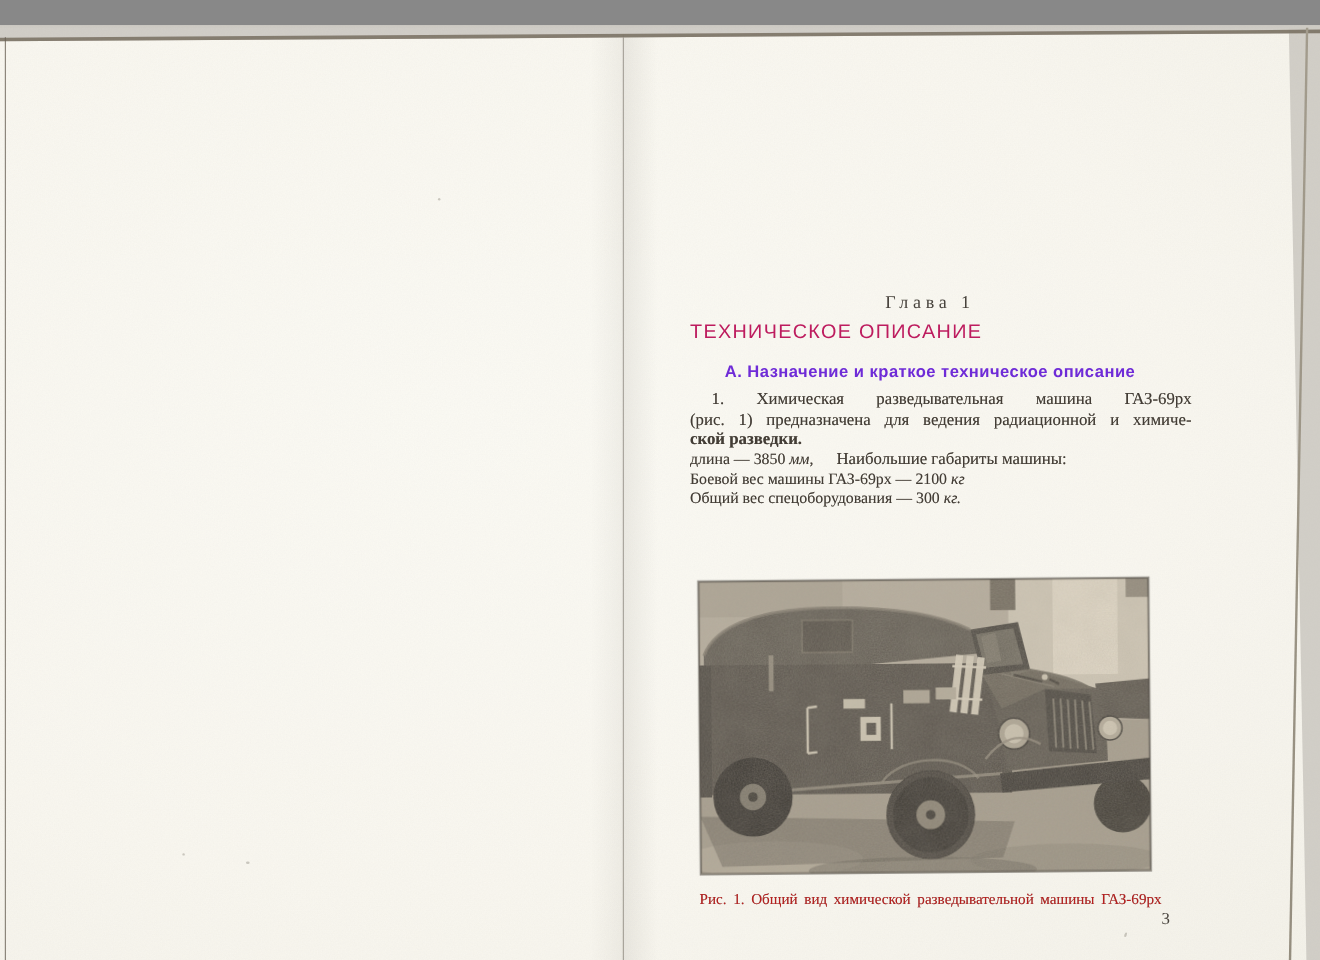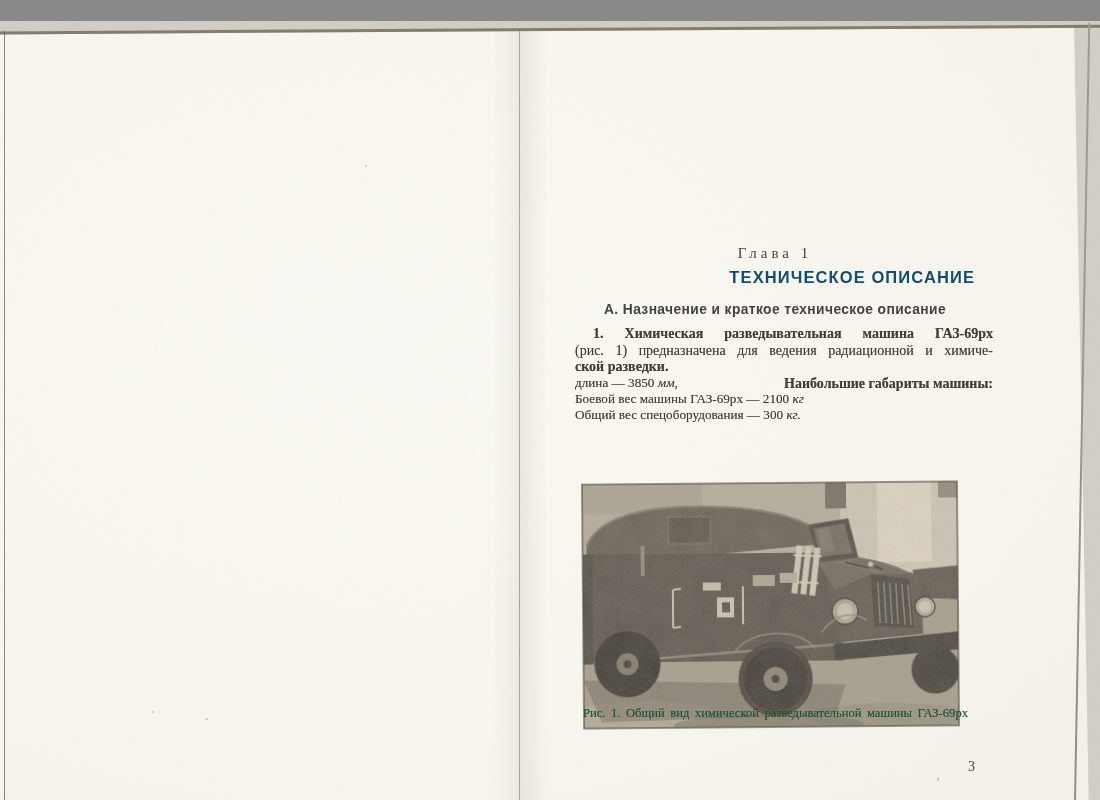--- a/index.html
+++ b/index.html
@@ -44,53 +44,53 @@
   .speck{position:absolute; background:rgba(85,78,66,.28); border-radius:50%;}
 
   
   .txt{position:absolute; white-space:nowrap;}
   .chapter{
     left:575px; top:224px; width:400px; text-align:center;
     font-size:15px; letter-spacing:4px;
     color:#45403a;
   }
   .doc-title{
-    left:575px; top:247px; width:400px; text-align:right;
-    font-family:"Liberation Sans", sans-serif; font-weight:bold;
-    font-size:16.5px; letter-spacing:1.1px; color:#0c4a6e;
+    left:575px; top:247px; width:400px; text-align:left;
+    font-family:"Liberation Sans", sans-serif; font-weight:normal;
+    font-size:16.5px; letter-spacing:1.1px; color:#be185d;
   }
   .section-head{
     left:575px; top:281px; width:400px; text-align:center;
     font-family:"Liberation Sans", sans-serif; font-weight:bold;
-    font-size:13.8px; letter-spacing:.4px; color:#404040;
+    font-size:13.8px; letter-spacing:.4px; color:#6d28d9;
   }
   .paragraph{
     position:absolute; left:575px; top:305px; width:418px;
     font-size:14px; line-height:16.5px; white-space:normal;
     text-shadow:0 0 .4px rgba(64,58,48,.55);
   }
   .pline{text-align:justify;}
   .pline.fill{text-align-last:justify;}
-  .pline.indent{text-indent:18px;font-weight:bold;}
+  .pline.indent{text-indent:18px;}
   .specs{
     position:absolute; left:575px; top:354px; width:385px;
     font-size:13.2px; line-height:16px; text-align:left;
     text-shadow:0 0 .4px rgba(64,58,48,.5);
   }
   .specs .unit{font-style:italic;}
   .photo-wrap{
     position:absolute; left:583px; top:462px; width:375px; height:244px;
     transform:rotate(-0.5deg);
     outline:1px solid rgba(70,64,56,.55);
     filter:sepia(.18) saturate(.85) contrast(.95) blur(.3px);
   }
   .caption{
-    position:absolute; left:583px; top:685px; width:385px;
+    position:absolute; left:583px; top:721px; width:385px;
     font-size:12.6px; text-align:justify; text-align-last:justify;
-    white-space:normal; color:#14532d;
+    white-space:normal; color:#b91c1c;
     text-shadow:0 0 .4px rgba(64,58,48,.5);
   }
   .page-number{
     position:absolute; left:575px; top:738px; width:400px;
     text-align:right; font-size:14px; color:#45403a;
   }
   .paper-grain{position:absolute; left:0; top:0; pointer-events:none;}
 </style>
 </head>
 <body>
@@ -114,21 +114,21 @@
 
   <div>
     <div class="txt chapter">Глава 1</div>
     <div class="txt doc-title">ТЕХНИЧЕСКОЕ ОПИСАНИЕ</div>
     <div class="txt section-head">А. Назначение и краткое техническое описание</div>
 
     <div class="paragraph">
       <div class="pline fill indent">1. Химическая  разведывательная  машина  ГАЗ-69рх</div>
       <div class="pline fill">(рис. 1) предназначена для ведения радиационной и химиче-</div>
       <div class="pline" style="text-align:left;font-weight:bold;">ской разведки.</div>
-      <div class="pline indent" style="text-align:right;">Наибольшие габариты машины:</div>
+      <div class="pline indent" style="text-align:center;">Наибольшие габариты машины:</div>
     </div>
 
     <div class="specs">
       <div><span>длина — 3850 </span><span class="unit">мм,</span></div>
       <div><span>Боевой вес машины ГАЗ-69рх — 2100 </span><span class="unit">кг</span></div>
       <div><span>Общий вес спецоборудования — 300 </span><span class="unit">кг.</span></div>
     </div>
 
     <div class="photo-wrap">
       <svg width="375" height="244" viewBox="0 0 375 244" xmlns="http://www.w3.org/2000/svg">

